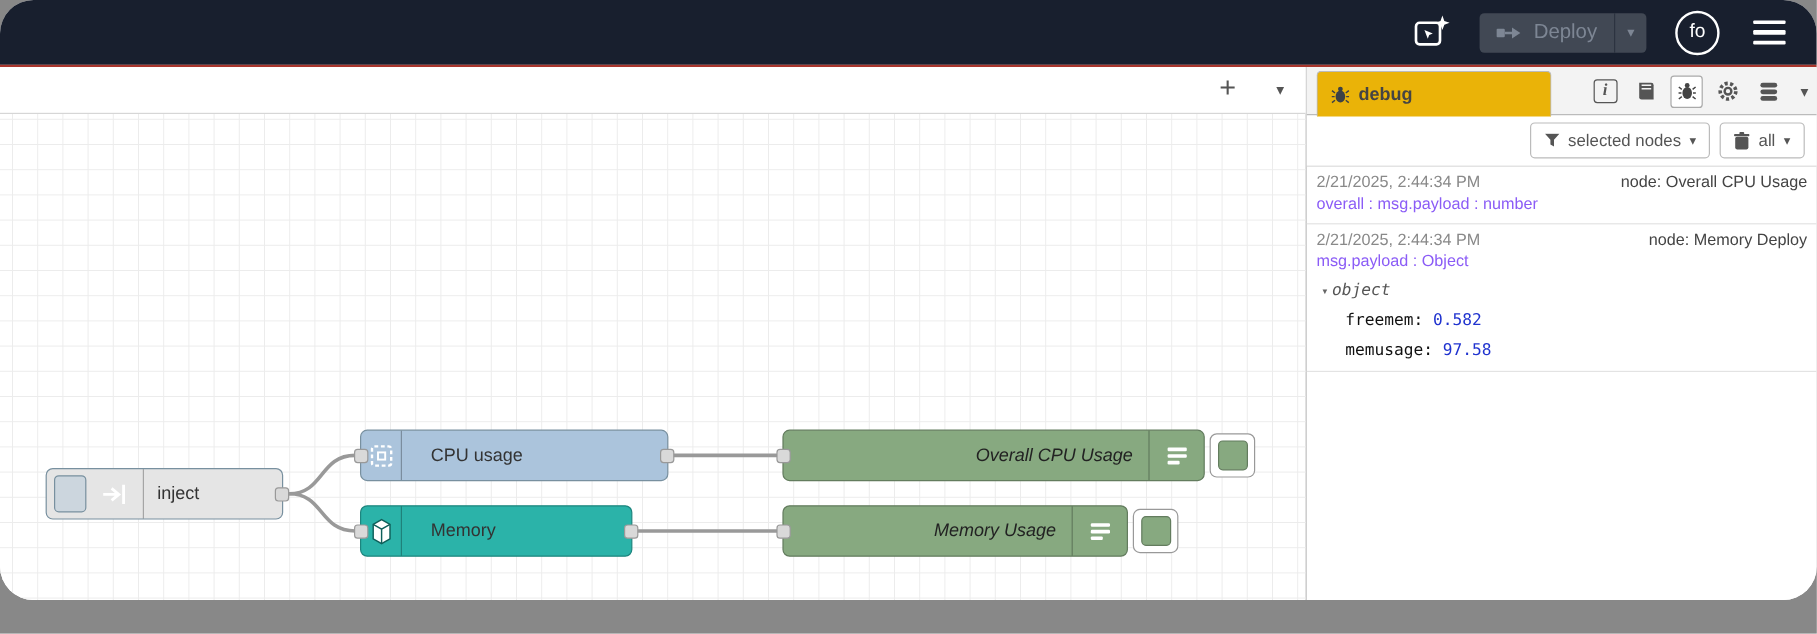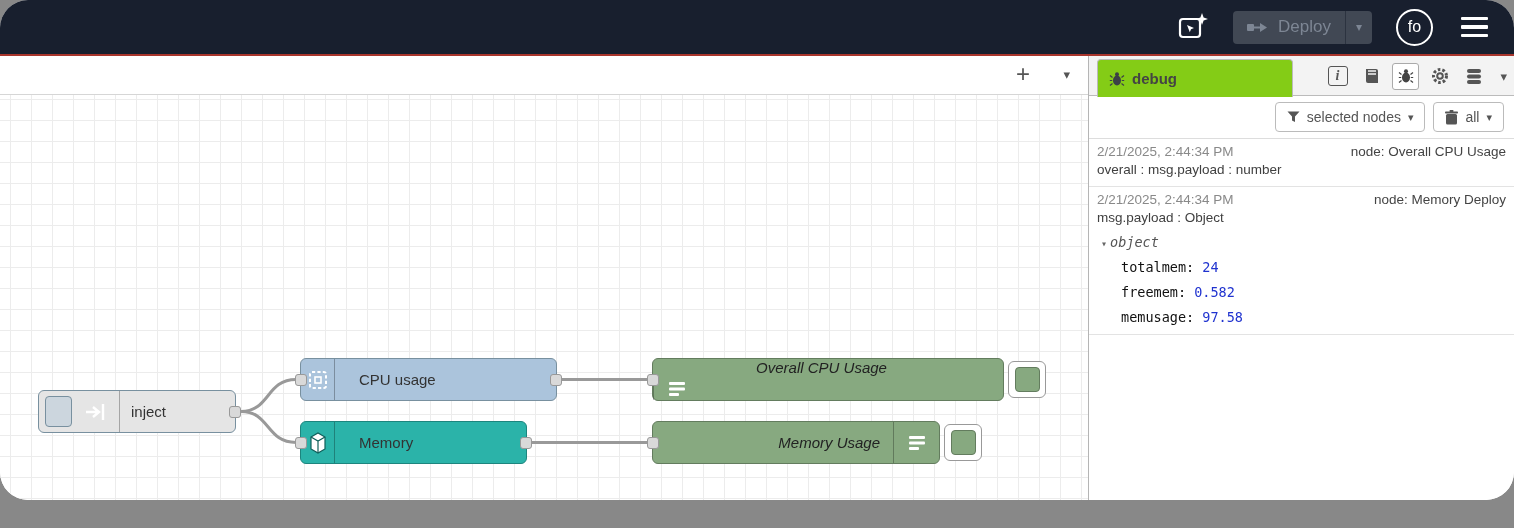--- a/index.html
+++ b/index.html
@@ -45,52 +45,52 @@
   .node-cpu { left:300px; top:302px; width:257px; background:#abc4dc; border:1px solid #78909f; }
   .node-memory { left:300px; top:365px; width:227px; background:#2bb3a9; border:1px solid #1d857e; }
   .left-icon-region { width:34px; align-self:stretch; display:flex; align-items:center; justify-content:center;
                       border-right:1px solid rgba(0,0,0,0.28); flex:none; }
   .node-cpu .node-label, .node-memory .node-label { padding-left:24px; }
 
   .node-debug { background:#87a980; border:1px solid #637c5e; }
   .node-debug .node-label { flex:1; text-align:right; font-style:italic; color:#222; padding-right:13px; }
   .right-icon-region { width:46px; align-self:stretch; display:flex; align-items:center; justify-content:center;
                        border-left:1px solid rgba(0,0,0,0.28); flex:none; }
-  .node-debug-cpu { left:652px; top:302px; width:352px;flex-direction:column; }
+  .node-debug-cpu { left:652px; top:302px; width:352px; }
   .node-debug-mem { left:652px; top:365px; width:288px; }
   .dbg-toggle { position:absolute; width:38px; height:37px; background:#fff; border:1px solid #999; border-radius:6px;
                 display:flex; align-items:center; justify-content:center; }
   .dbg-toggle-inner { width:25px; height:25px; background:#87a980; border:1px solid #637c5e; border-radius:4px; }
   .dbg-toggle-cpu { left:1008px; top:305px; }
   .dbg-toggle-mem { left:944px; top:368px; }
 
   
   .sidebar { position:absolute; top:56px; left:1089px; width:425px; height:472px; background:#fff; }
   .sb-tabbar { position:relative; height:40px; background:#f3f3f3; border-bottom:1px solid #bbb; }
-  .sb-tab { position:absolute; left:8px; top:3px; width:196px; height:38px; background:#84cc16; border:1px solid #bbb;
+  .sb-tab { position:absolute; left:8px; top:3px; width:196px; height:38px; background:#eab308; border:1px solid #bbb;
             border-bottom:none; border-radius:4px 4px 0 0; display:flex; align-items:center; gap:7px;
             padding-left:11px; font-size:15px; font-weight:bold; color:#444; z-index:2; }
   .sb-iconrow { position:absolute; right:27px; top:0; height:40px; display:flex; align-items:center; gap:7px; }
   .sb-iconbtn { width:27px; height:27px; display:flex; align-items:center; justify-content:center; border-radius:3px; }
   .sb-iconbtn.active { background:#fff; border:1px solid #aaa; }
   .info-glyph { font-family:"Liberation Serif", serif; font-style:italic; font-weight:bold; font-size:14px; color:#555;
                 width:20px; height:20px; border:1.5px solid #555; border-radius:3px; display:flex; align-items:center; justify-content:center; }
   .sb-caret { position:absolute; right:7px; top:13px; color:#555; font-size:13px; }
 
   .sb-toolbar { height:42px; display:flex; align-items:center; justify-content:flex-end; gap:8px; padding-right:10px; background:#fff; }
   .sb-btn { height:30px; border:1px solid #bbb; border-radius:4px; background:#fff; display:flex; align-items:center;
             gap:7px; padding:0 11px; color:#555; font-size:14px; }
   .sb-btn .btn-caret { font-size:11px; color:#555; }
 
   .sb-messages { border-top:1px solid #ddd; }
   .msg { padding:5px 8px 9px 8px; border-bottom:1px solid #e3e3e3; font-size:13.5px; }
   .msg-head { display:flex; justify-content:space-between; align-items:baseline; }
   .msg-time { color:#898989; }
   .msg-node { color:#444; }
-  .msg-meta { color:#404040; margin-top:3px; }
+  .msg-meta { color:#8b5cf6; margin-top:3px; }
   .msg-value { font-family:"DejaVu Sans Mono", monospace; color:#2033cf; font-size:14px; margin-top:7px; padding-left:2px; }
   .tree-row { font-family:"DejaVu Sans Mono", monospace; font-size:13.5px; margin-top:9px; color:#111; }
   .tree-obj-row { padding-left:4px; }
   .tree-caret { color:#666; font-size:10px; margin-right:3px; }
   .tree-obj { color:#555; font-style:italic; }
   .tree-field { padding-left:24px; }
   .tree-key { color:#111; }
   .tree-val { color:#2033cf; }
 
   svg { display:block; }
@@ -308,23 +308,20 @@
       <div class="msg">
         <div class="msg-head">
           <span class="msg-time">2/21/2025, 2:44:34 PM</span>
           <span class="msg-node">node: Memory Deploy</span>
         </div>
         <div class="msg-meta">msg.payload : Object</div>
         <div class="tree-row tree-obj-row">
           <span class="tree-caret">▾</span><span class="tree-obj">object</span>
         </div>
         <div class="tree-row tree-field">
-          <span class="tree-key">totalmem: </span><span class="tree-val">24</span>
-        </div>
-        <div class="tree-row tree-field">
           <span class="tree-key">freemem: </span><span class="tree-val">0.582</span>
         </div>
         <div class="tree-row tree-field">
           <span class="tree-key">memusage: </span><span class="tree-val">97.58</span>
         </div>
       </div>
     </div>
   </div>
 
 </div>

